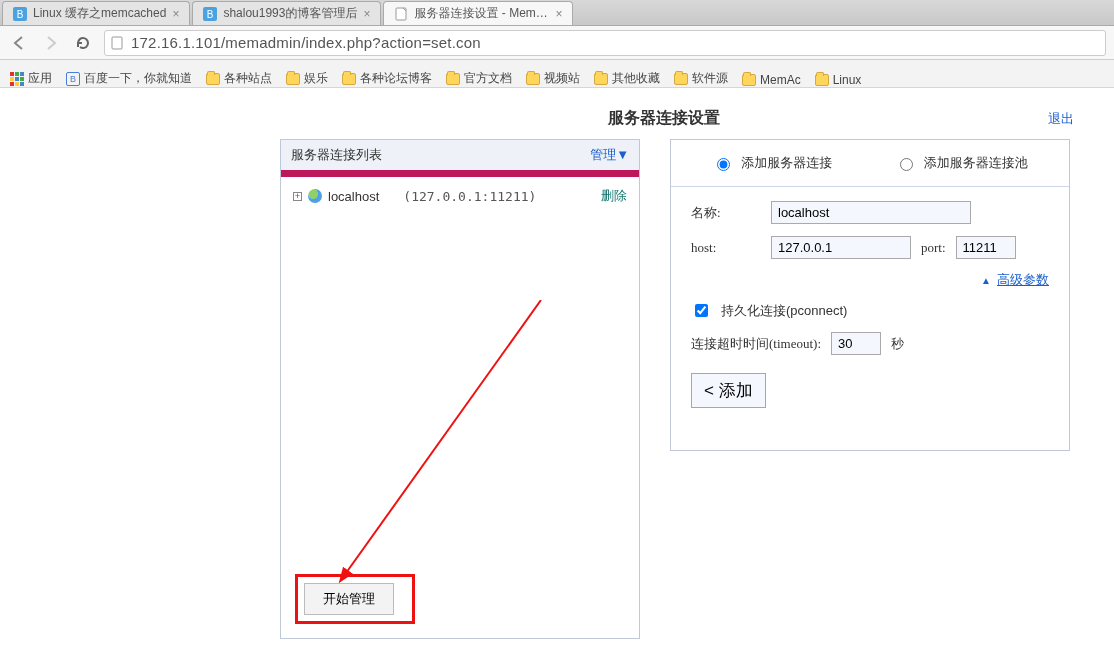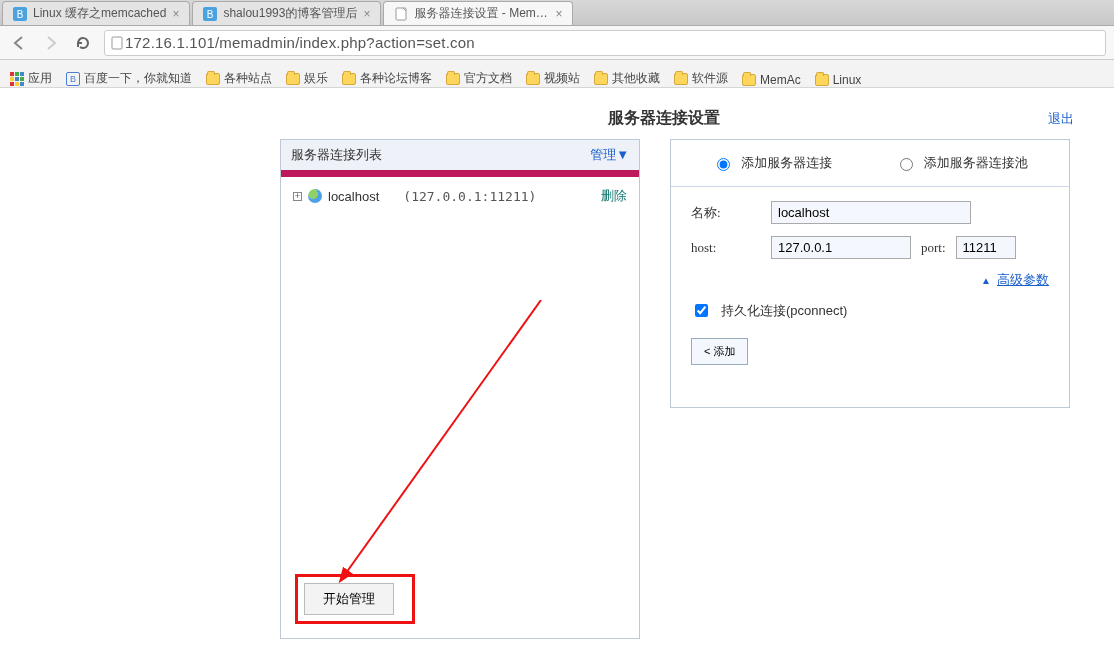--- a/index.html
+++ b/index.html
@@ -44,21 +44,21 @@
     padding:0 8px;
     border-bottom:1px solid #ccc;
     background:#f7f7f7;
   }
   .navbtn {
     width:22px; height:22px; display:flex; align-items:center; justify-content:center; color:#888;
   }
   .omnibox {
     flex:1; display:flex; align-items:center;
     border:1px solid #ccc; border-radius:3px; background:#fff; height:26px;
-    padding:0 6px; 
+    padding:0 6px; gap:6px;
   }
   .omnibox .pageicon { width:14px; height:14px; color:#888;}
   .omnibox .url { font-size:15px; color:#555; letter-spacing:0.2px;}
   .bookmark-bar {
     display:flex; align-items:flex-end; gap:14px;
     height:28px; padding:0 10px;
     border-bottom:1px solid #d6d6d6;
     background:#f3f3f3;
     font-size:12px; color:#444;
   }
@@ -137,21 +137,21 @@
   .form-row { display:flex; align-items:center; gap:10px; margin-bottom:12px;}
   .form-row label { width:70px; font-family:Liberation Serif, serif;}
   .form-row label.wide { width:auto; }
   .form input[type=text]{
     border:1px solid #aaa; background:#f4f8fe; padding:3px 6px; font-size:13px;
   }
   .adv-row { display:flex; justify-content:flex-end; align-items:center; gap:6px; margin:6px 0 12px;}
   .adv-row .tri { color:#1a5fcc; font-size:10px;}
   .adv-row .lnk { color:#1a5fcc; text-decoration:underline;}
   button.add {
-    border:1px solid #9ab; background:#f4f8fe; padding:5px 12px; font-size:11px;
+    border:1px solid #9ab; background:#f4f8fe; padding:5px 12px; font-size:17px;
   }
 </style>
 </head>
 <body>
 
 <div class="tab-bar">
   <div class="tab">
     <span class="favicon">
         <svg width="14" height="14">
           <rect width="14" height="14" rx="2" fill="#4aa3e0"></rect>
@@ -326,19 +326,24 @@
           <input type="text" style="width: 60px;" value="11211">
         </div>
         <div class="adv-row">
           <span class="tri">▲</span>
           <a class="lnk">高级参数</a>
         </div>
         <div class="form-row">
           <input type="checkbox" checked="" style="">
           <span>持久化连接(pconnect)</span>
         </div>
+        <div class="form-row">
+          <label class="wide">连接超时时间(timeout):</label>
+          <input type="text" style="width: 50px;" value="30">
+          <span>秒</span>
+        </div>
         <div class="form-row" style="margin-top:18px">
           <button class="add">&lt; 添加</button>
         </div>
       </div>
     </div>
   </div>
 </div>
 
 </body></html>

